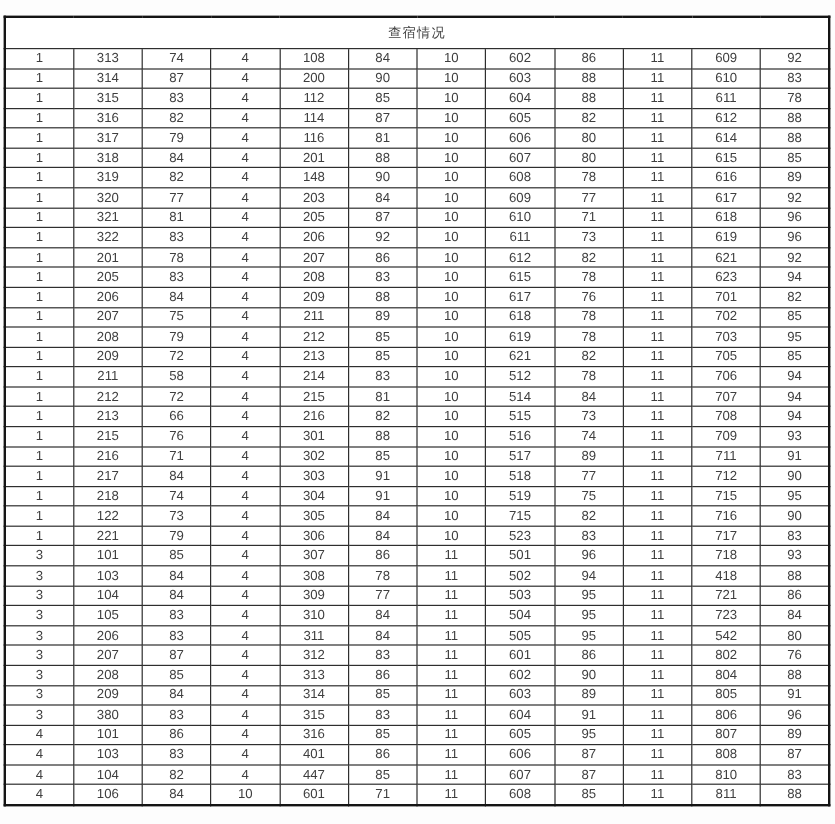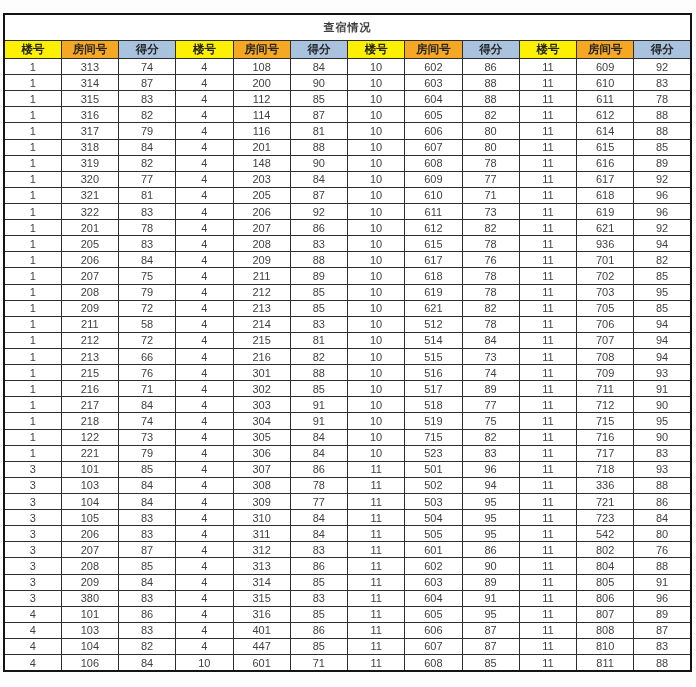--- a/index.html
+++ b/index.html
@@ -34,21 +34,21 @@
     vertical-align: middle;
     padding: 0;
     overflow: hidden;
     white-space: nowrap;
     font-size: 11px;
     color: #3f3f3f;
   }
   .title-cell {
     height: 25px;
     font-size: 17px;
-    font-weight: bold;
+    font-weight: normal;
     color: #000000;
     background: #ffffff;
     letter-spacing: 1px;
   }
   tr.header-row th {
     height: 17px;
     font-size: 11.5px;
     font-weight: bold;
     color: #252525;
   }
@@ -61,34 +61,20 @@
 </head>
 <body>
 
 <div id="canvas">
   <div id="sheet">
     <table class="grid">
       <thead>
         <tr>
           <th class="title-cell" colspan="12">查宿情况</th>
         </tr>
-        <tr class="header-row" id="header-row">
-            <th style="background: rgb(253, 240, 2);">楼号</th>
-            <th style="background: rgb(246, 167, 36);">房间号</th>
-            <th style="background: rgb(169, 195, 222);">得分</th>
-            <th class="group-start" style="background: rgb(253, 240, 2);">楼号</th>
-            <th style="background: rgb(246, 167, 36);">房间号</th>
-            <th style="background: rgb(169, 195, 222);">得分</th>
-            <th class="group-start" style="background: rgb(253, 240, 2);">楼号</th>
-            <th style="background: rgb(246, 167, 36);">房间号</th>
-            <th style="background: rgb(169, 195, 222);">得分</th>
-            <th class="group-start" style="background: rgb(253, 240, 2);">楼号</th>
-            <th style="background: rgb(246, 167, 36);">房间号</th>
-            <th style="background: rgb(169, 195, 222);">得分</th>
-          </tr>
       </thead>
       <tbody id="table-body">
           <tr>
             <td>1</td>
             <td>313</td>
             <td>74</td>
             <td class="group-start">4</td>
             <td>108</td>
             <td>84</td>
             <td class="group-start">10</td>
@@ -242,21 +228,21 @@
             <td>1</td>
             <td>205</td>
             <td>83</td>
             <td class="group-start">4</td>
             <td>208</td>
             <td>83</td>
             <td class="group-start">10</td>
             <td>615</td>
             <td>78</td>
             <td class="group-start">11</td>
-            <td>936</td>
+            <td>623</td>
             <td>94</td>
           </tr>
           <tr>
             <td>1</td>
             <td>206</td>
             <td>84</td>
             <td class="group-start">4</td>
             <td>209</td>
             <td>88</td>
             <td class="group-start">10</td>
@@ -452,21 +438,21 @@
             <td>3</td>
             <td>103</td>
             <td>84</td>
             <td class="group-start">4</td>
             <td>308</td>
             <td>78</td>
             <td class="group-start">11</td>
             <td>502</td>
             <td>94</td>
             <td class="group-start">11</td>
-            <td>336</td>
+            <td>418</td>
             <td>88</td>
           </tr>
           <tr>
             <td>3</td>
             <td>104</td>
             <td>84</td>
             <td class="group-start">4</td>
             <td>309</td>
             <td>77</td>
             <td class="group-start">11</td>

